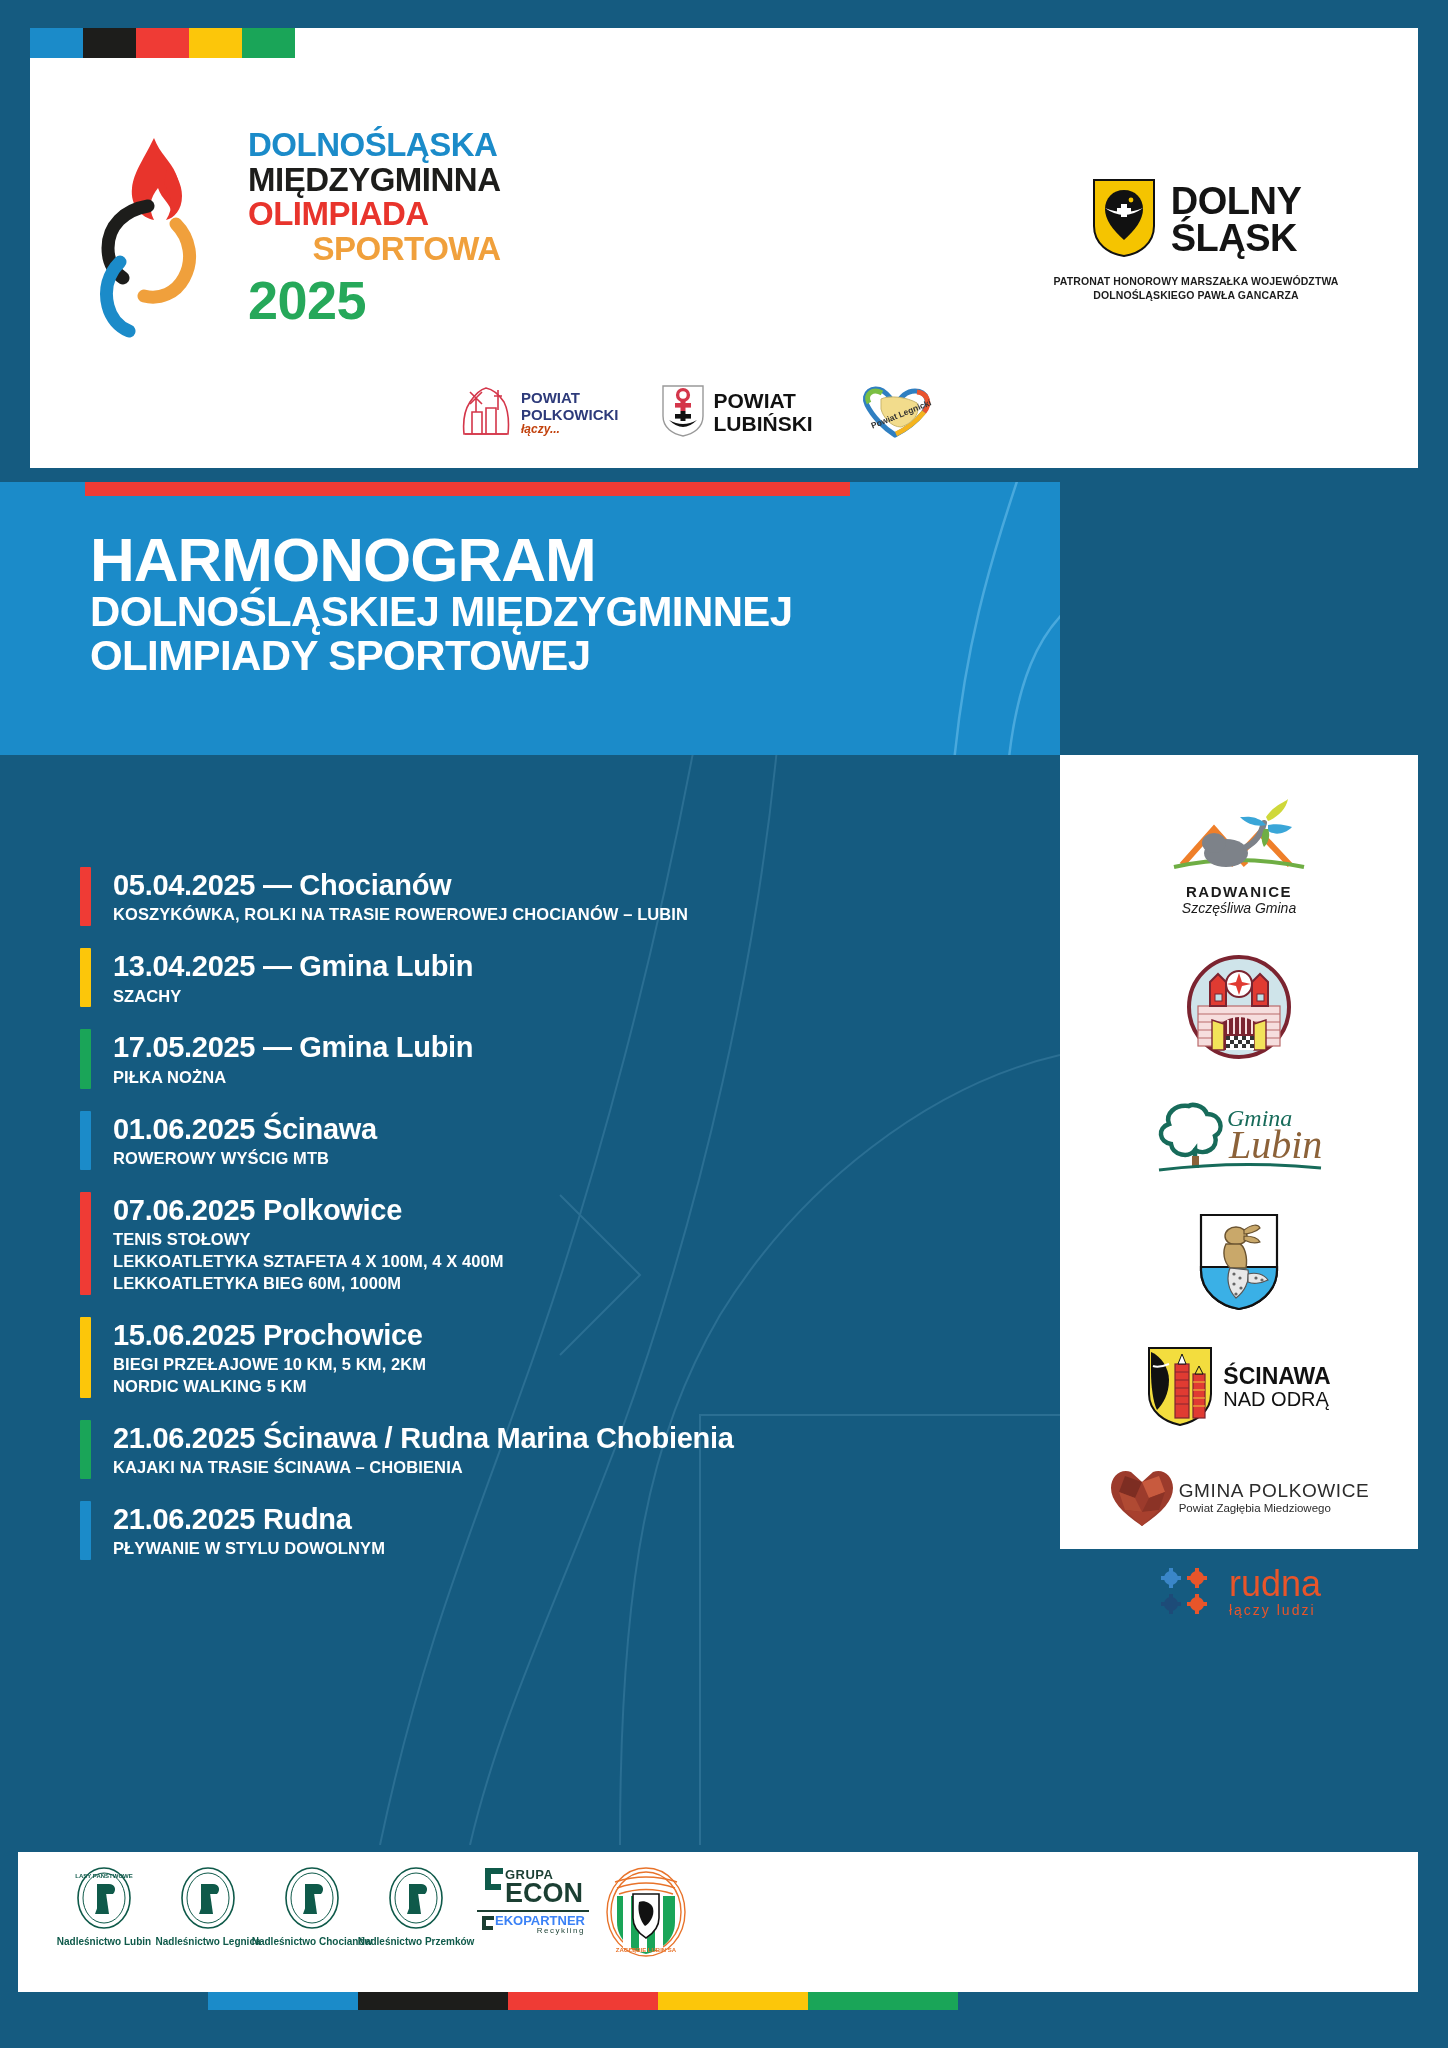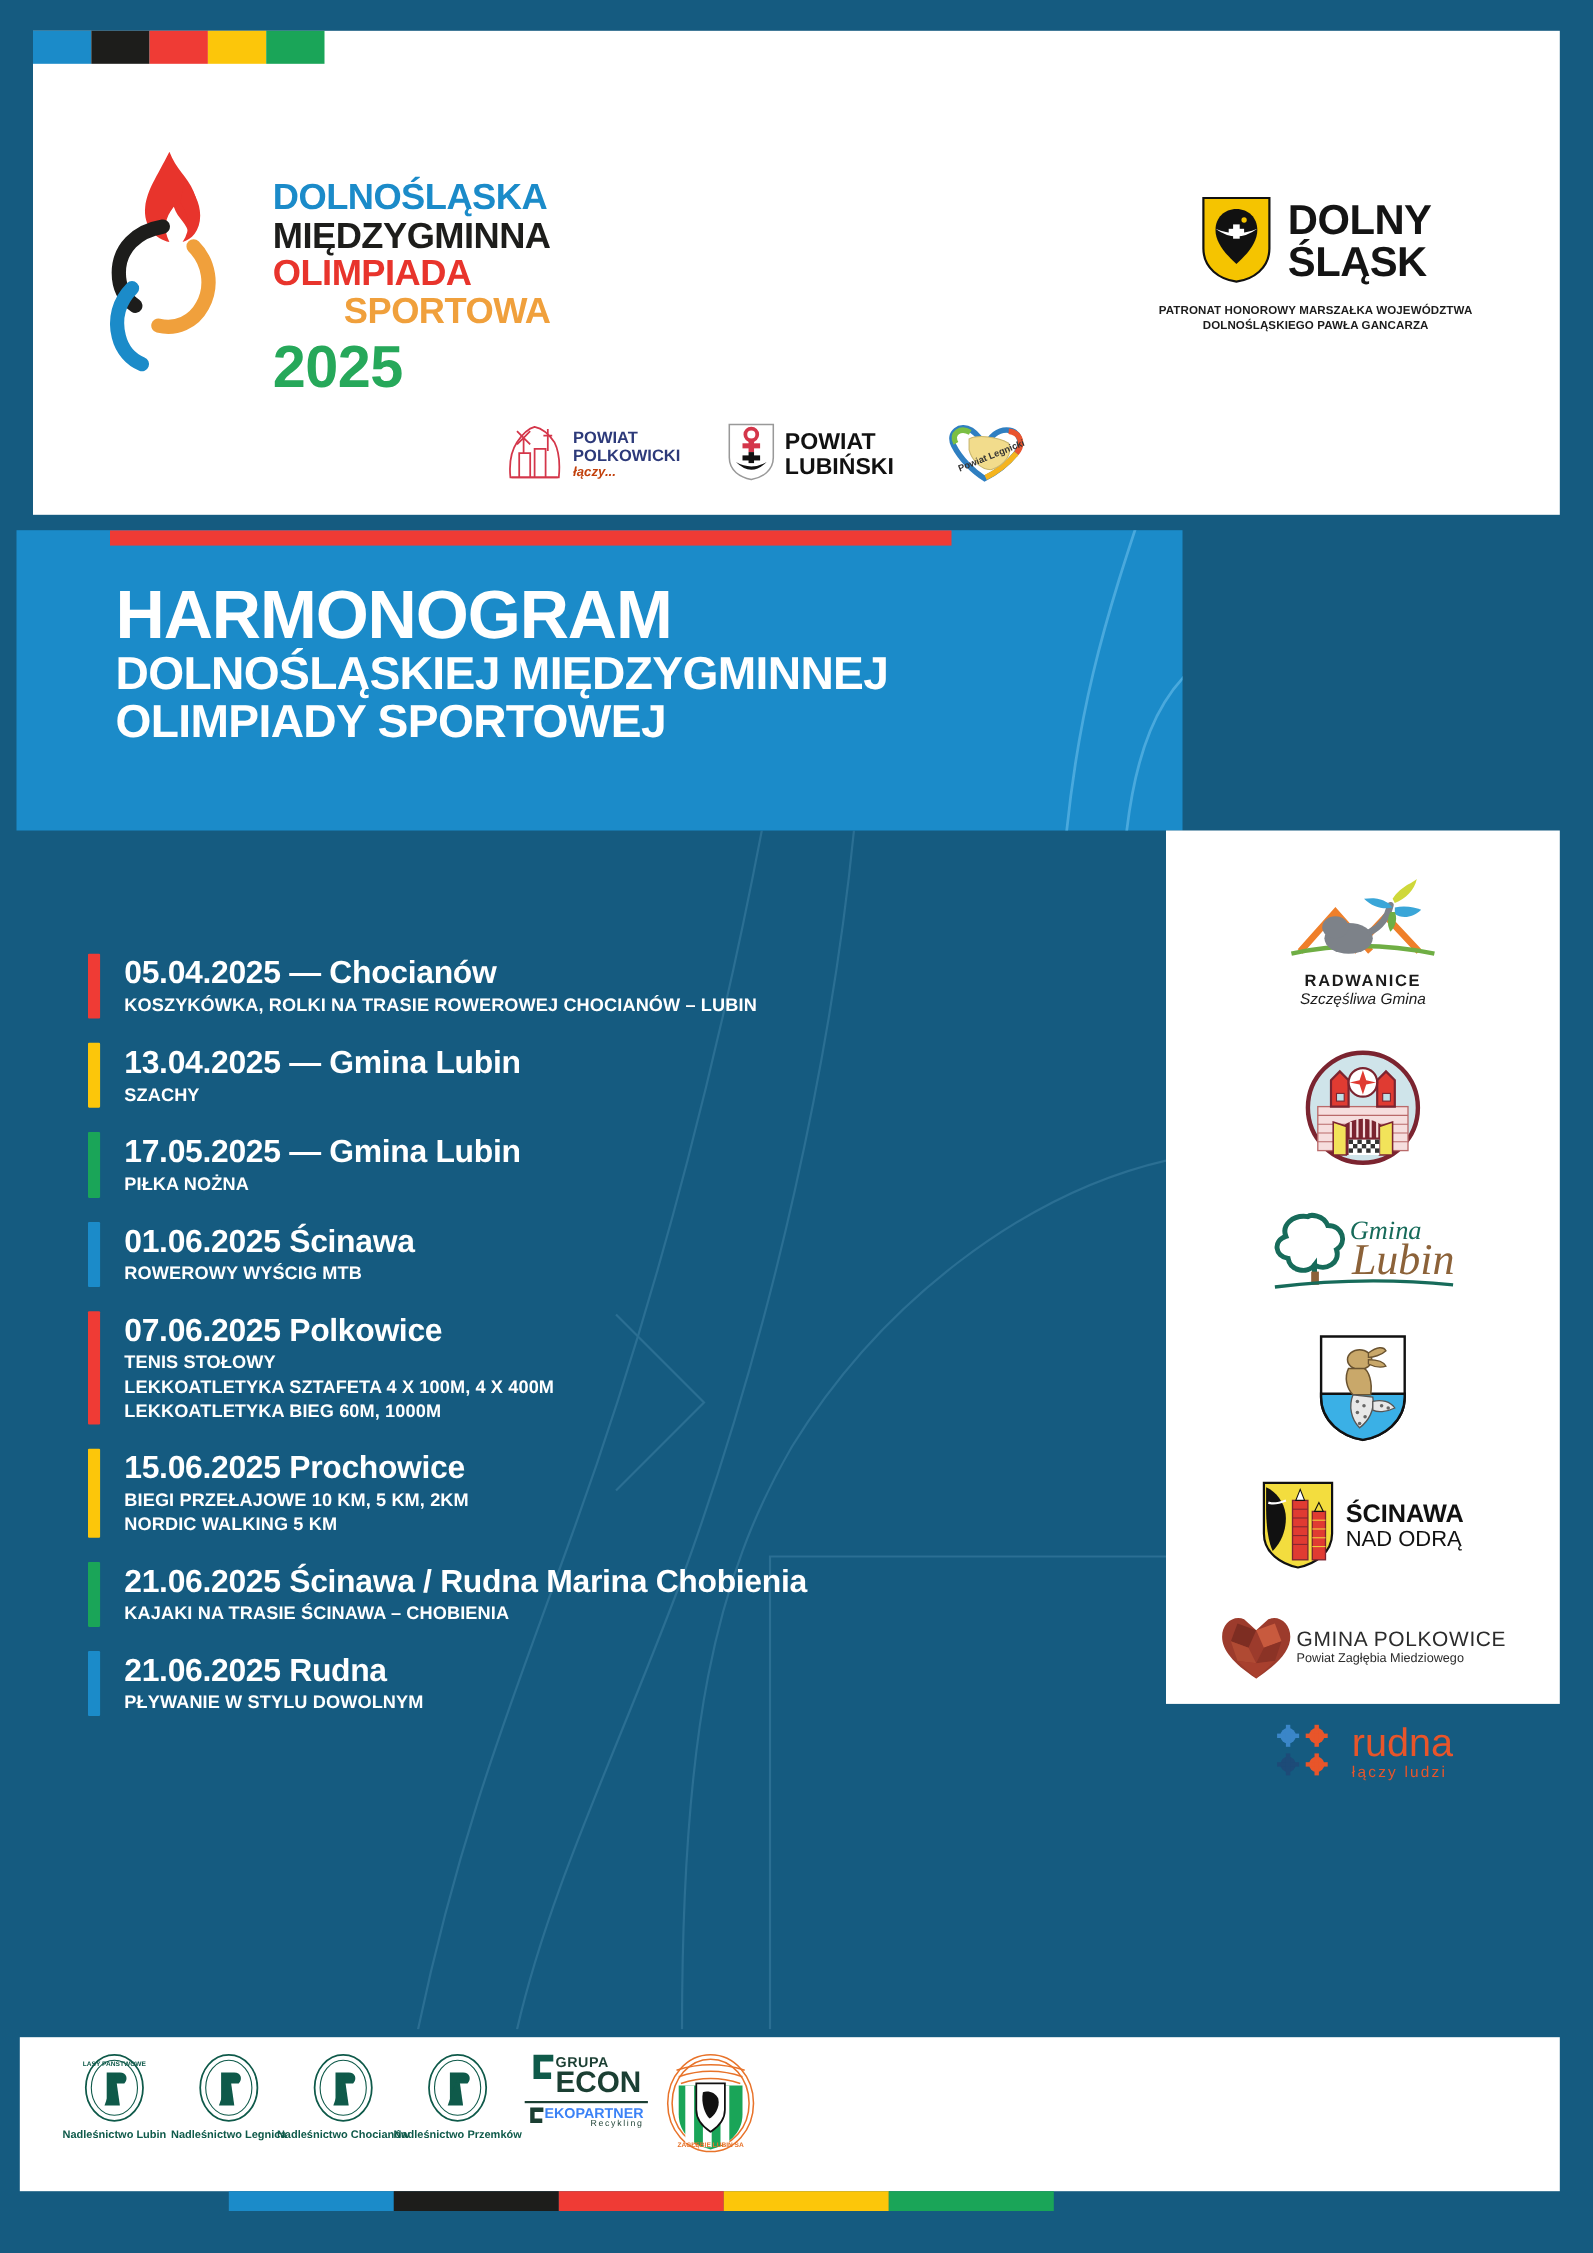--- a/index.html
+++ b/index.html
@@ -12,39 +12,39 @@
   
   #top-accent{position:absolute;left:30px;top:28px;display:flex;height:30px;z-index:6;}
   #top-accent .seg{width:53px;height:30px;}
   
   #header-panel{
     position:absolute;left:30px;top:28px;width:1388px;height:440px;background:#ffffff;z-index:2;
   }
   
   #brand-logo{position:absolute;left:60px;top:100px;display:flex;align-items:flex-start;}
   #flame-mark{width:140px;height:215px;position:relative;flex:0 0 auto;}
-  #brand-words{margin-left:18px;margin-top:34px;}
+  #brand-words{margin-left:18px;}
   .bw{font-weight:bold;font-size:33px;letter-spacing:-0.5px;line-height:1.05;font-stretch:condensed;}
   .bw.l1{color:#1b8bc9;}
   .bw.l2{color:#1d1d1b;}
   .bw.l3{color:#e8342c;}
   .bw.l4{color:#f0a03c;text-align:right;}
   .bw.l5{color:#26a85a;font-size:54px;line-height:1.15;margin-top:2px;}
   
   #dolny-slask{position:absolute;right:62px;top:150px;width:320px;text-align:center;}
   #ds-row{display:flex;align-items:center;justify-content:center;gap:14px;}
   #ds-words{font-weight:bold;font-size:38px;line-height:0.98;color:#141414;letter-spacing:-0.5px;text-align:left;}
   #ds-caption{margin-top:12px;font-size:10.5px;font-weight:bold;color:#1c1c1c;line-height:1.35;letter-spacing:0.1px;}
   
   #powiat-row{position:absolute;left:430px;top:355px;display:flex;align-items:center;gap:42px;}
   .powiat-item{display:flex;align-items:center;gap:9px;}
   .powiat-name{font-weight:bold;line-height:1.08;}
   
   #banner{
-    position:absolute;left:0;top:482px;width:1060px;height:273px;background:#1b8bc9;z-index:3;overflow:hidden;margin-left:15px;
+    position:absolute;left:0;top:482px;width:1060px;height:273px;background:#1b8bc9;z-index:3;overflow:hidden;
   }
   #banner-red{position:absolute;left:85px;top:0px;width:765px;height:14px;background:#ef3b35;}
   #banner-text{position:absolute;left:90px;top:48px;color:#ffffff;}
   #banner-text .t1{font-size:62px;font-weight:bold;line-height:0.96;letter-spacing:-1px;}
   #banner-text .t2,#banner-text .t3{font-size:42px;font-weight:bold;line-height:1.05;letter-spacing:-0.6px;}
   #banner-swoosh{position:absolute;right:-40px;top:-30px;width:260px;height:360px;}
   
   #body-deco{position:absolute;left:0;top:755px;width:1060px;height:1090px;overflow:hidden;z-index:1;}
   #schedule{position:absolute;left:80px;top:845px;width:960px;z-index:4;}
   .sch-item{display:flex;margin-bottom:22px;}

